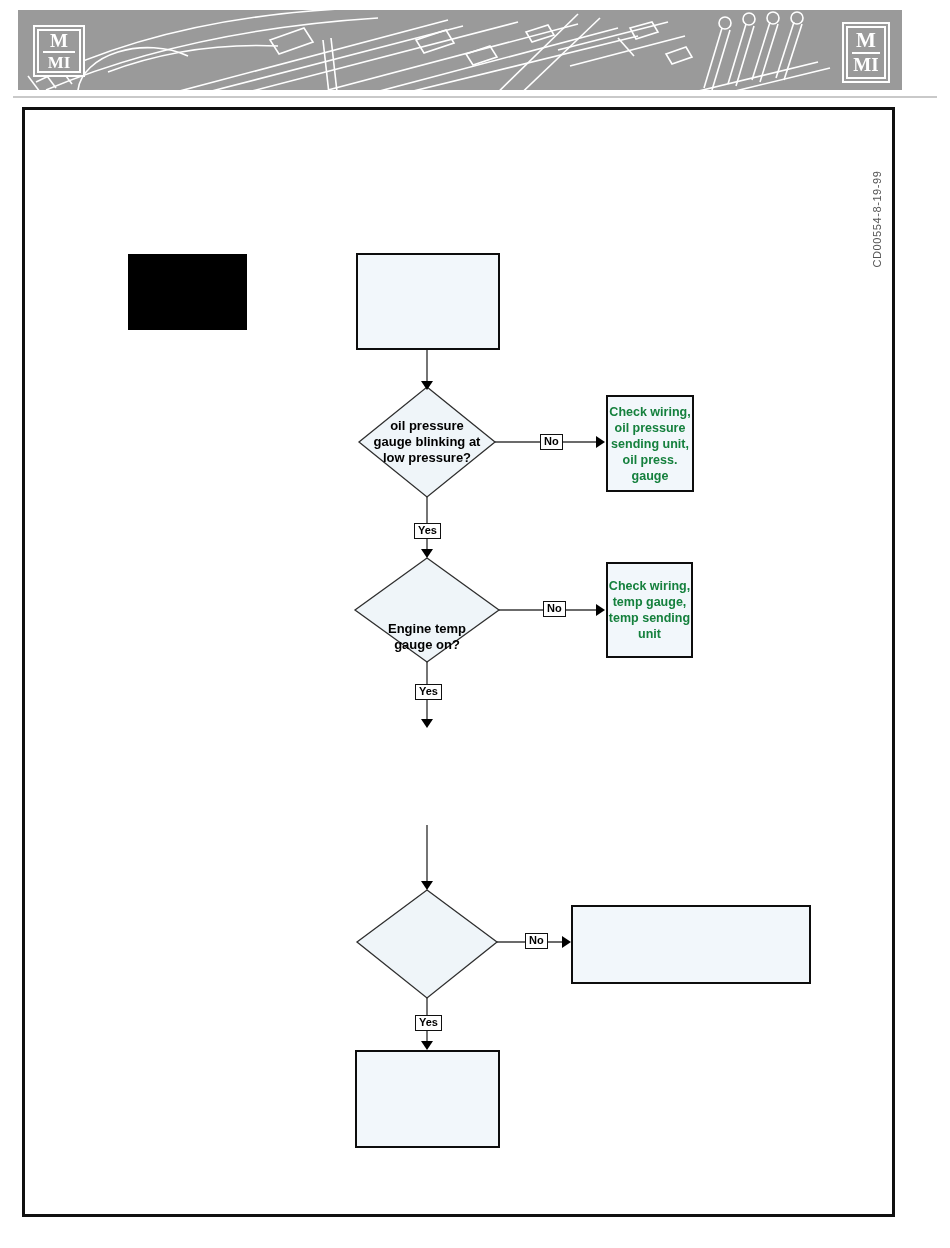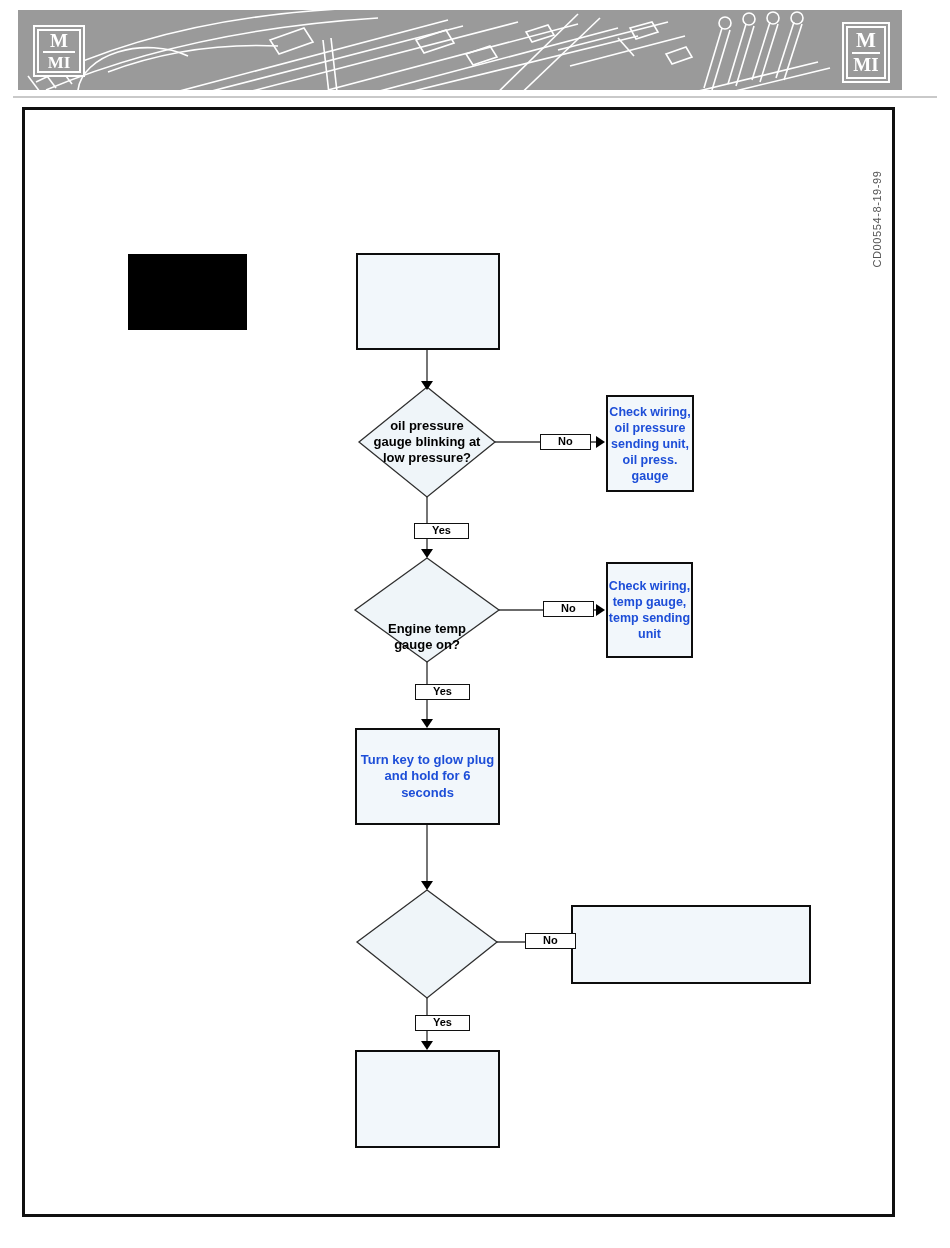--- a/index.html
+++ b/index.html
@@ -45,31 +45,31 @@
     transform:translate(-50%,-50%) rotate(-90deg);
     font-size:11px; color:#555555; letter-spacing:0.6px; white-space:nowrap;
   }
 
   
   .fc-svg { position:absolute; left:0; top:0; pointer-events:none; }
   .fc-rect {
     position:absolute; border:2px solid #0d0d0d; background:#f2f7fb;
     display:flex; align-items:center; justify-content:center;
     text-align:center; font-weight:bold; font-size:13px; line-height:1.28;
-    color:#1d4ed8; white-space:pre-line;
+    color:#15803d; white-space:pre-line;
   }
   .fc-rect.small { font-size:12.5px; }
   .fc-diamond-text {
     position:absolute; text-align:center; font-weight:bold; font-size:13px;
     line-height:16px; color:#000; white-space:pre-line;
   }
   .fc-label {
     position:absolute; border:1.5px solid #101010; background:#ffffff;
     font-size:11px; font-weight:bold; color:#000;
-    padding:0 17px; line-height:13px; height:16px;
+    padding:0 3px; line-height:13px; height:16px;
   }
   .black-box {
     position:absolute; left:128px; top:254px; width:119px; height:76px;
     background:#000000;
   }
 </style>
 </head>
 <body>
 
 <div id="page">
@@ -183,22 +183,20 @@
 oil pressure
 sending unit,
 oil press.
 gauge</div>
 
   <div class="fc-rect small" style="left:606px; top:562px; width:87px; height:96px;">Check wiring,
 temp gauge,
 temp sending
 unit</div>
 
-  <div class="fc-rect" style="left:355px; top:728px; width:145px; height:97px;">Turn key to glow plug
-and hold for 6 seconds</div>
 
   <div class="fc-rect" style="left:571px; top:905px; width:240px; height:79px;"></div>
 
   <div class="fc-rect" style="left:355px; top:1050px; width:145px; height:98px;"></div>
 
   <div class="fc-diamond-text" style="left:357px; top:418px; width:140px;">oil pressure
 gauge blinking at
 low pressure?</div>
 
   <div class="fc-diamond-text" style="left:355px; top:594px; width:144px;margin-top:27px;">Engine temp

